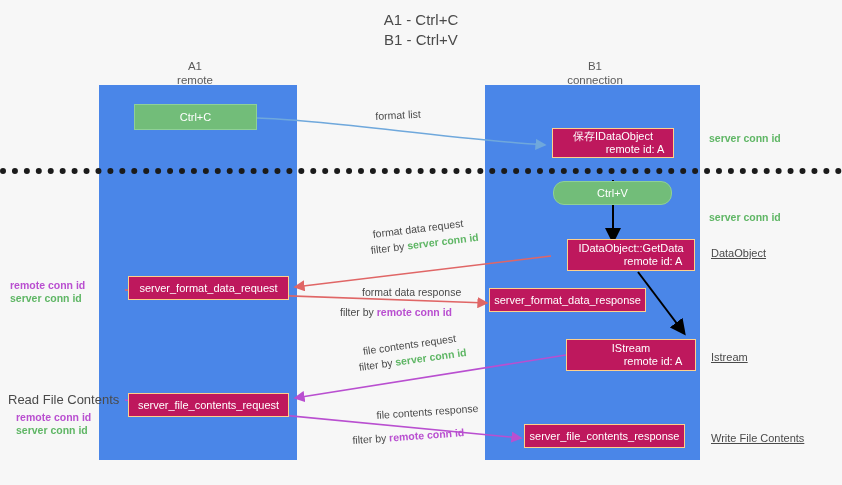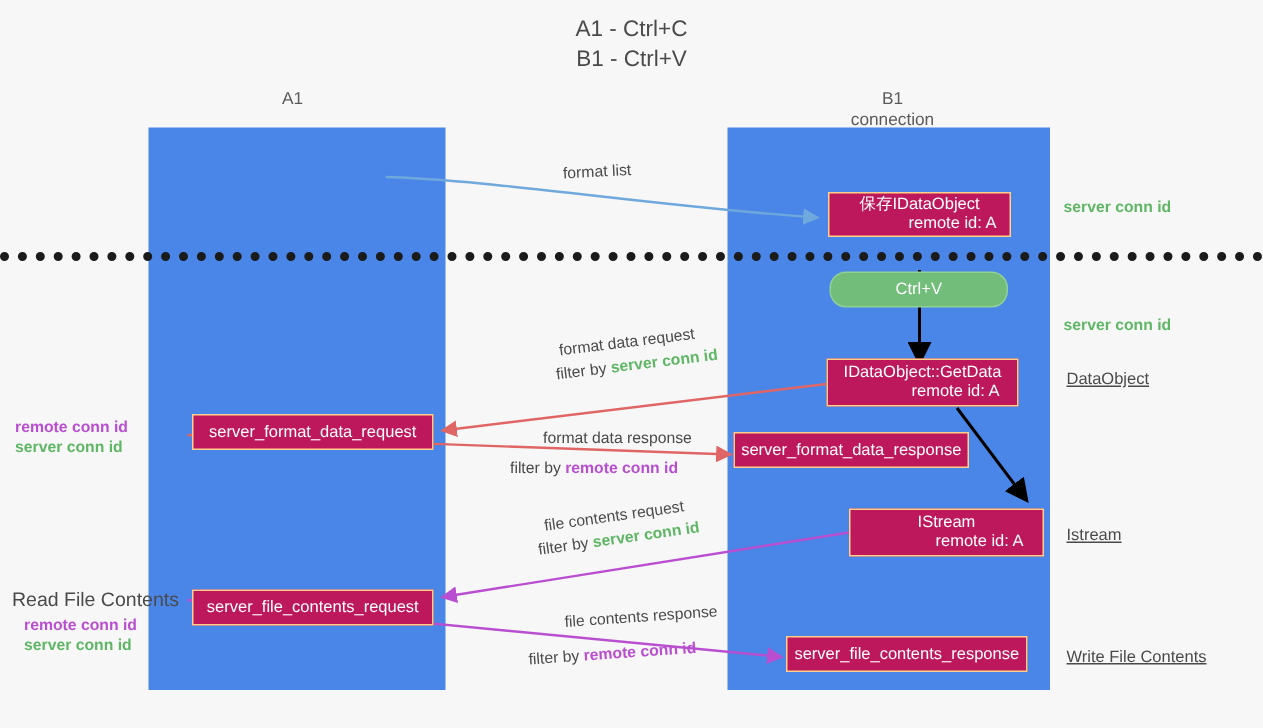--- a/index.html
+++ b/index.html
@@ -125,20 +125,21 @@
 </head>
 <body>
 
 <div class="stage">
 
   <div class="title">A1 - Ctrl+C
 B1 - Ctrl+V</div>
 
   <div class="col-head" style="left:95px; top:59px;">
     <span class="name">A1</span>
+    <span class="sub">remote</span>
   </div>
   <div class="col-head" style="left:495px; top:59px;">
     <span class="name">B1</span>
     <span class="sub">connection</span>
   </div>
 
   <div class="lane" style="left:99px; top:85px; width:198px; height:375px;"></div>
   <div class="lane" style="left:485px; top:85px; width:215px; height:375px;"></div>
 
   <svg class="wires" viewBox="0 0 842 485">
@@ -163,33 +164,36 @@
 
     <line x1="638" y1="272" x2="684" y2="333" stroke="#000000" stroke-width="2" marker-end="url(#ar-blk)"></line>
 
     <path d="M551,256 L295,287" stroke="#e06666" stroke-width="1.6" fill="none" marker-end="url(#ar-red)"></path>
     <path d="M125,290 L487,303" stroke="#e06666" stroke-width="1.6" fill="none" marker-end="url(#ar-red)"></path>
 
     <path d="M566,355 L295,398" stroke="#b94fd0" stroke-width="1.6" fill="none" marker-end="url(#ar-mag)"></path>
     <path d="M125,400 L521,438" stroke="#b94fd0" stroke-width="1.6" fill="none" marker-end="url(#ar-mag)"></path>
   </svg>
 
+  <div class="box green" style="left:134px; top:104px; width:123px; height:26px;">
+    <span>Ctrl+C</span>
+  </div>
 
   <div class="box orange" style="left:552px; top:128px; width:122px; height:30px;">
     <span>保存IDataObject</span>
     <span class="l2">remote id: A</span>
   </div>
 
   <div class="divider"></div>
 
   <div class="box green" style="left:553px; top:181px; width:119px; height:24px;border-radius:11px;">
     <span>Ctrl+V</span>
   </div>
 
-  <div class="box orange" style="left:551px; top:239px; width:128px; height:32px;">
+  <div class="box orange" style="left:567px; top:239px; width:128px; height:32px;">
     <span>IDataObject::GetData</span>
     <span class="l2">remote id: A</span>
   </div>
 
   <div class="box orange" style="left:566px; top:339px; width:130px; height:32px;">
     <span>IStream</span>
     <span class="l2">remote id: A</span>
   </div>
 
   <div class="box orange" style="left:128px; top:276px; width:161px; height:24px;">

